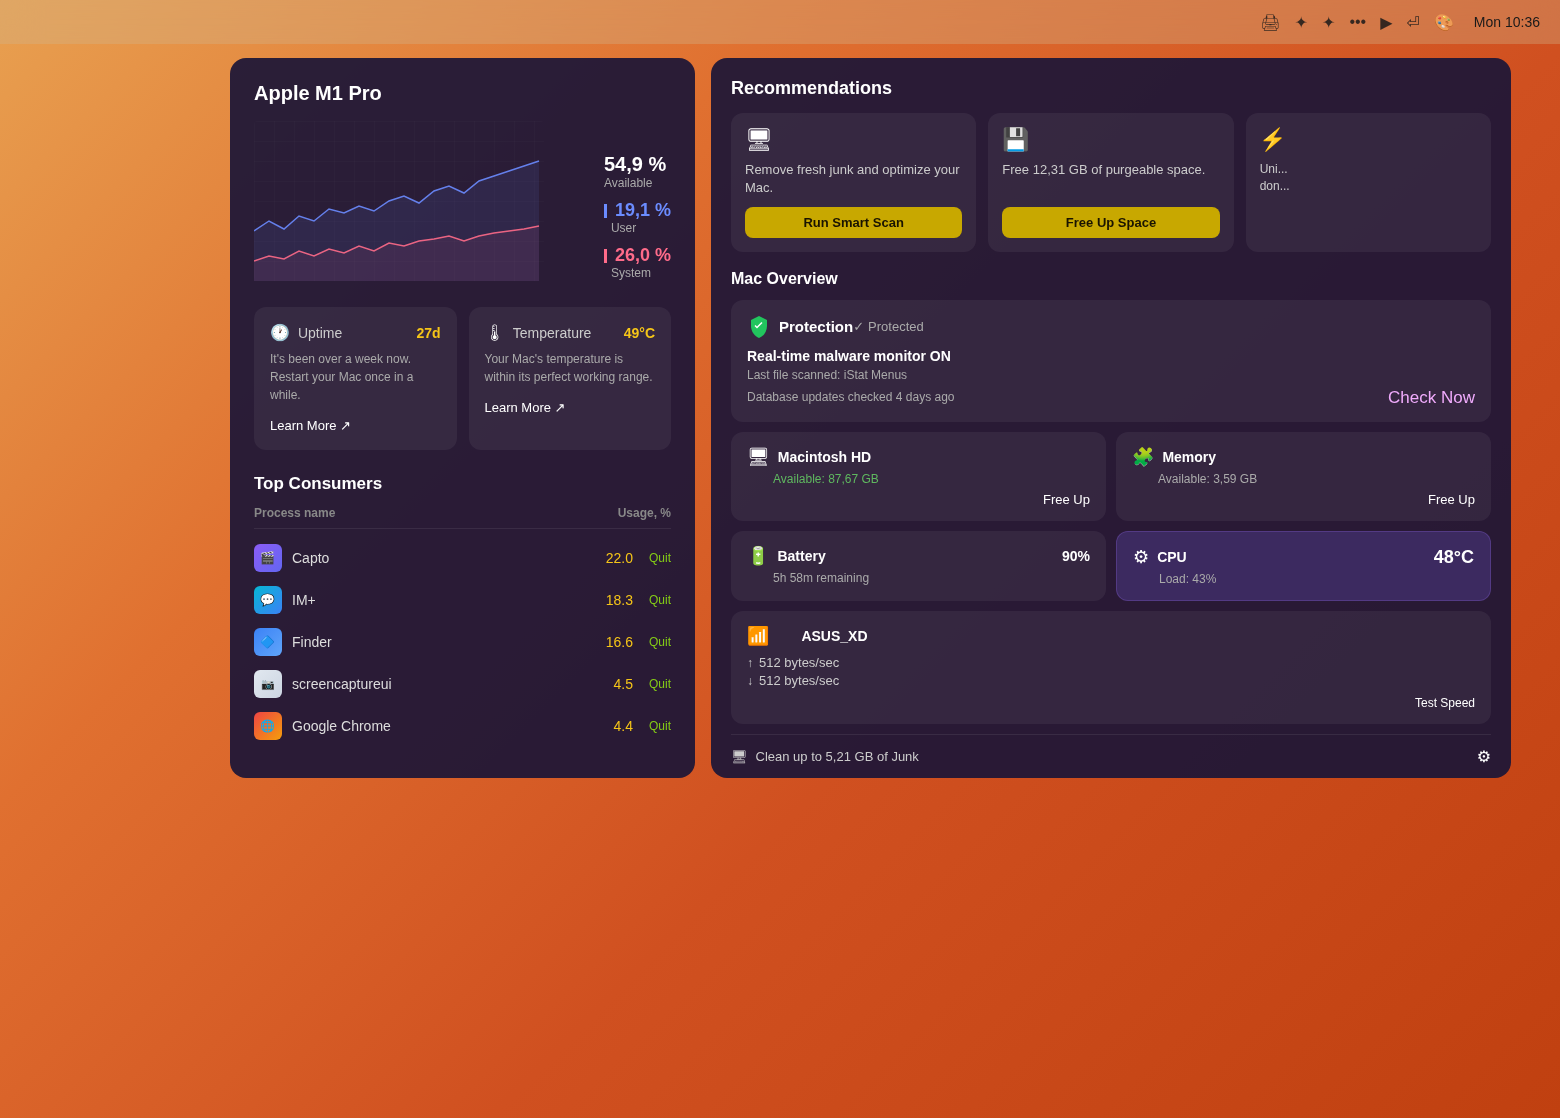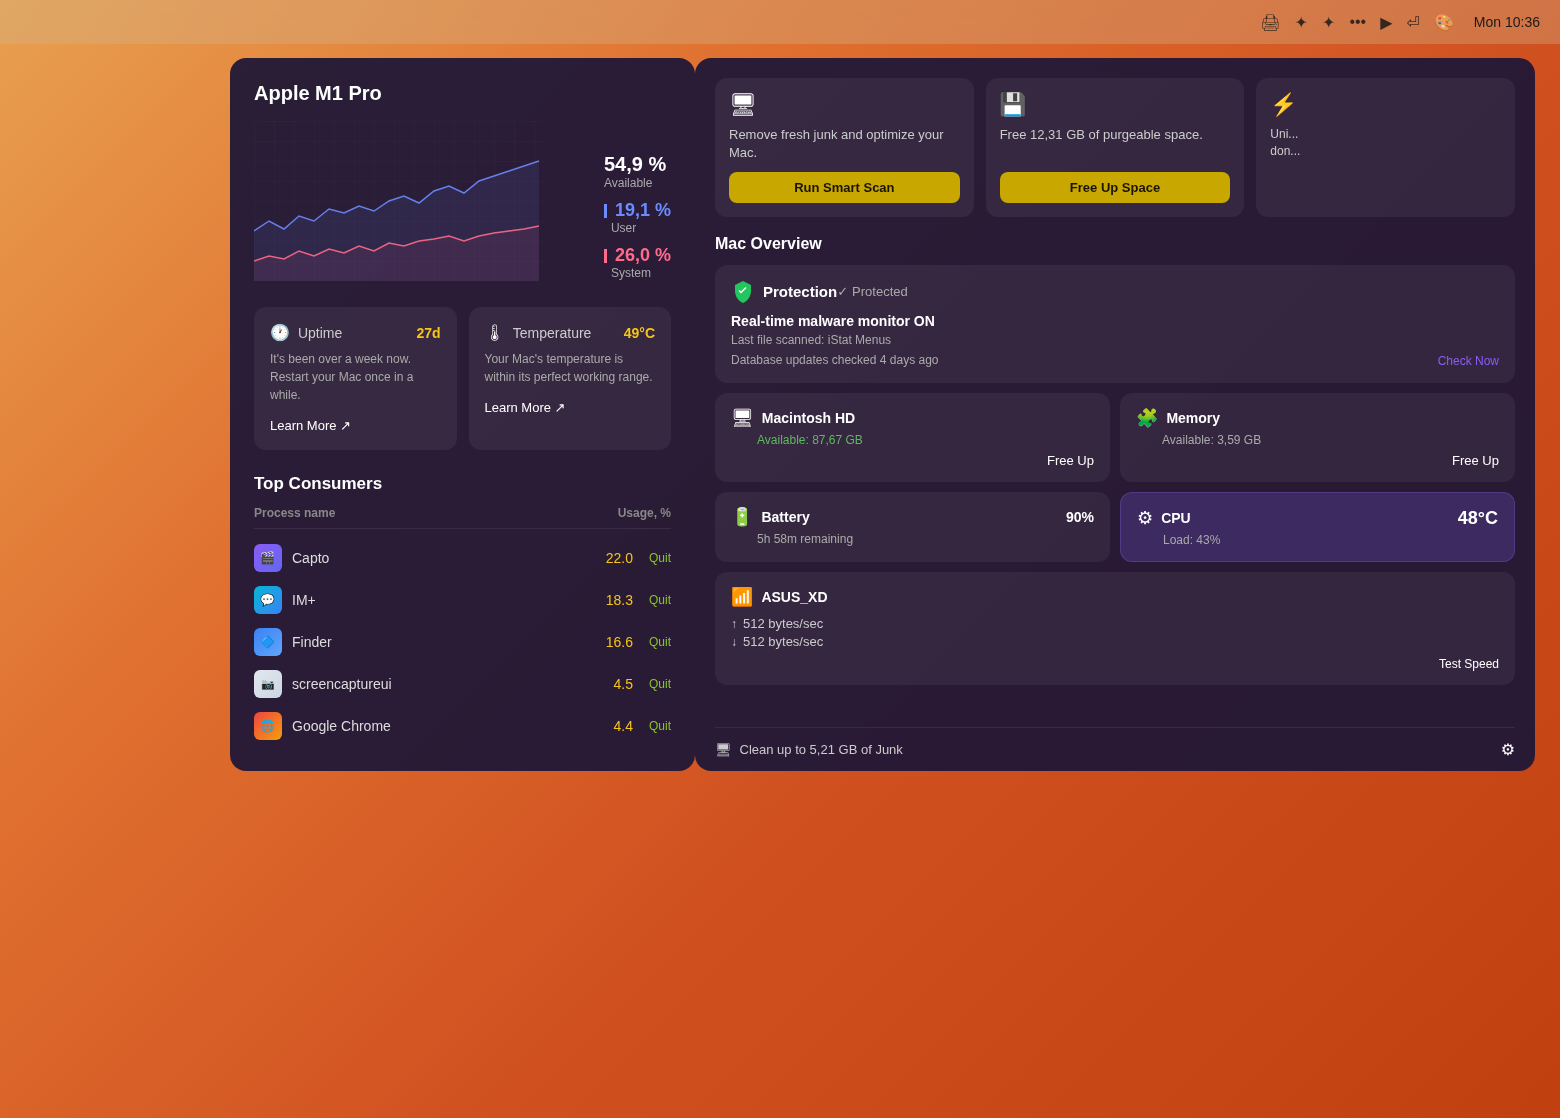--- a/index.html
+++ b/index.html
@@ -36,22 +36,23 @@
       font-weight: 500;
       color: #1a1a1a;
       margin-left: 6px;
     }
 
     
     .main-container {
       position: absolute;
       top: 58px;
       left: 230px;
-      right: 25px;
-      display: flex;
+      right: 49px;
+      display: flex;
+      gap: 16px;
     }
 
     
     .left-panel {
       width: 465px;
       background: rgba(28, 22, 55, 0.93);
       border-radius: 16px;
       padding: 24px;
       color: white;
     }
@@ -332,22 +333,22 @@
       color: #aaa;
       margin-bottom: 2px;
     }
     .protection-footer {
       display: flex;
       justify-content: space-between;
       align-items: center;
       margin-top: 6px;
     }
     .check-now-btn {
-      font-size: 12px;
-      color: #8b5cf6;
+      font-size: 17px;
+      color: #f0abfc;
       cursor: pointer;
     }
 
     
     .overview-grid {
       display: grid;
       grid-template-columns: 1fr 1fr;
       gap: 10px;
       margin-bottom: 10px;
     }
@@ -418,20 +419,21 @@
     .network-header {
       display: flex;
       align-items: center;
       gap: 8px;
       margin-bottom: 8px;
     }
     .network-title {
       font-size: 14px;
       font-weight: 600;
       color: #fff;
+      margin-left: 24px;
     }
     .network-speeds {
       margin-bottom: 8px;
     }
     .network-speed-row {
       font-size: 13px;
       color: #ccc;
       display: flex;
       align-items: center;
       gap: 6px;
@@ -598,20 +600,21 @@
       <div class="app-icon icon-chrome">
           <span style="font-size:12px">🌐</span>
         </div>
       <span class="app-name">Google Chrome</span>
       <span class="app-usage">4.4</span>
       <span class="quit-btn">Quit</span>
     </div>
   </div>
 
   <div class="right-panel">
+    <div class="recommendations-title">Recommendations</div>
 
     <div class="rec-cards">
       <div class="rec-card">
         <div class="rec-card-icon">🖥</div>
         <div class="rec-card-text">Remove fresh junk and optimize your Mac.</div>
         <button class="rec-btn">Run Smart Scan</button>
       </div>
       <div class="rec-card">
         <div class="rec-card-icon">💾</div>
         <div class="rec-card-text">Free 12,31 GB of purgeable space.</div>

